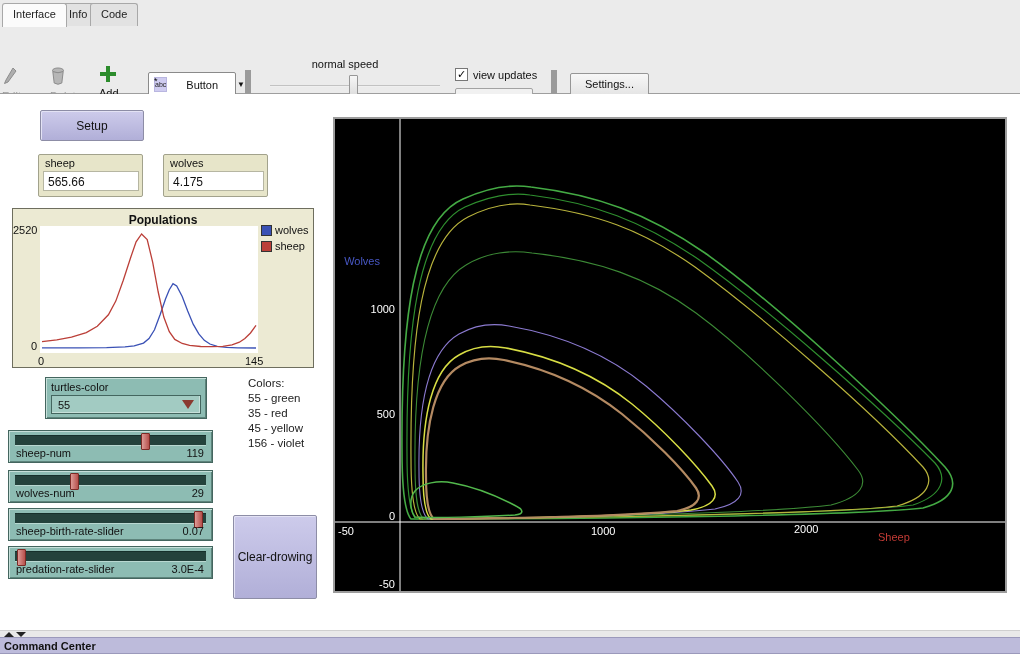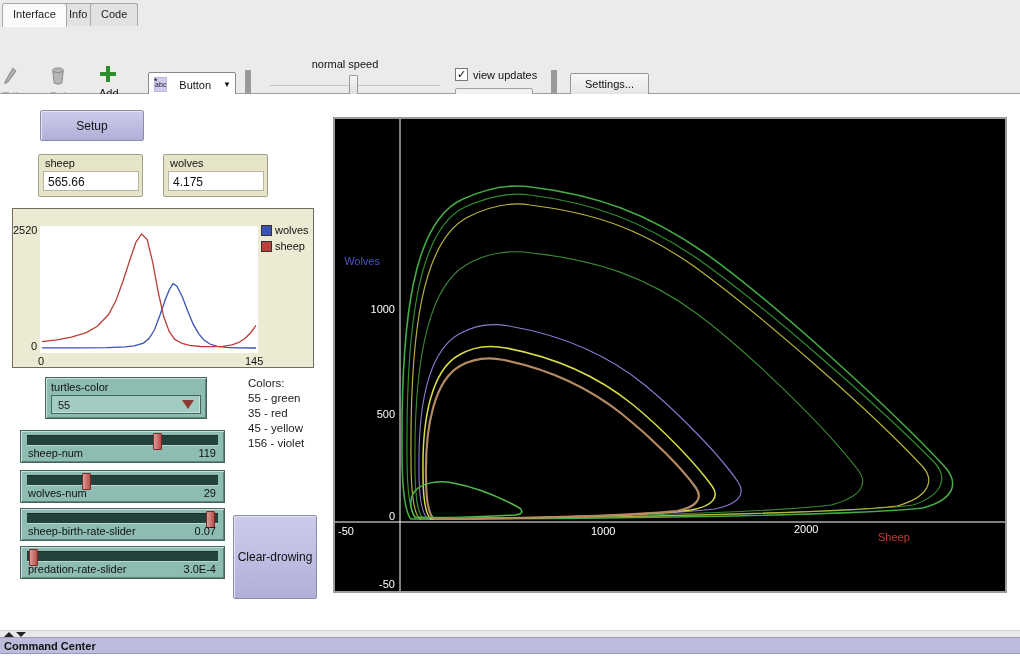--- a/index.html
+++ b/index.html
@@ -10,21 +10,21 @@
   
   #tabstrip { position:absolute; left:0; top:0; width:1020px; height:33px; background:#ebebeb; border-bottom:1px solid #b0b0b0;padding-left:44px; }
   .tab { position:absolute; top:3px; height:23px; padding:4px 10px 0 10px; background:#e2e2e2; border:1px solid #a8a8a8; border-bottom:none; border-radius:3px 3px 0 0; color:#222; cursor:default; }
   .tab.active { background:#fbfbfb; height:24px; z-index:2; }
 
   
   #toolbar { position:absolute; left:0; top:26px; width:1020px; height:68px; background:#ebebeb; border-bottom:1px solid #9e9e9e; }
   .tool { position:absolute; width:44px; text-align:left; }
   .tool .tool-label { margin-top:2px; }
   .tool.disabled .tool-label { color:#9b9b9b; }
-  #widget-dropdown { position:absolute; left:148px; top:46px; width:88px; height:25px; background:#fff; border:1px solid #8a8a8a; border-radius:2px; display:flex; align-items:center; padding:0 5px; gap:12px; }
+  #widget-dropdown { position:absolute; left:148px; top:46px; width:88px; height:25px; background:#fff; border:1px solid #8a8a8a; border-radius:2px; display:flex; align-items:center; padding:0 5px; gap:19px; }
   .abc-box { width:20px; height:15px; background:#cfccf0; border:1px solid #b9b6e0; font-size:7px; color:#222; text-align:center; line-height:14px; position:relative; }
   .abc-box:before { content:"*"; position:absolute; left:-1px; top:-4px; font-size:9px; color:#000; }
   .dd-arrow { margin-left:auto; font-size:8px; color:#111; }
   .vsep { position:absolute; width:6px; height:30px; background:#9a9a9a; top:44px; }
   #speed-label { position:absolute; left:260px; top:32px; width:170px; text-align:center; }
   #speed-groove { position:absolute; left:270px; top:59px; width:170px; height:2px; background:#c2c2c2; border-bottom:1px solid #efefef; }
   #speed-thumb { position:absolute; left:349px; top:49px; width:9px; height:22px; background:linear-gradient(#f6f6f6,#dcdcdc); border:1px solid #979797; border-radius:1px; }
   #ticks-label { position:absolute; left:270px; top:73px; width:170px; text-align:center; }
   #view-updates { position:absolute; left:455px; top:42px; display:flex; align-items:center; gap:5px; }
   #vu-box { width:13px; height:13px; background:#fff; border:1px solid #777; font-size:11px; line-height:11px; text-align:center; color:#000; }
@@ -55,21 +55,21 @@
 
   
   #chooser { position:absolute; left:45px; top:377px; width:162px; height:42px; background:#8dbcb3; border:1px solid #44665f; box-shadow:inset 1px 1px 0 #c7e0da, inset -1px -1px 0 #5d837b; padding:3px 5px; }
   #chooser-box { margin-top:2px; width:150px; height:19px; background:#a2cbc2; border:1px solid #44665f; box-shadow:inset -1px -1px 0 #c7e0da; display:flex; align-items:center; padding:0 6px; }
   #chooser-tri { margin-left:auto; width:0; height:0; border-left:6px solid transparent; border-right:6px solid transparent; border-top:9px solid #8a3a30; }
 
   
   #colors-note { position:absolute; left:248px; top:376px; line-height:15px; font-size:11.5px; color:#222; }
 
   
-  .nl-slider { position:absolute; left:8px; width:205px; height:33px; background:#8dbcb3; border:1px solid #44665f; box-shadow:inset 1px 1px 0 #c7e0da, inset -1px -1px 0 #5d837b;margin-left:12px; }
+  .nl-slider { position:absolute; left:8px; width:205px; height:33px; background:#8dbcb3; border:1px solid #44665f; box-shadow:inset 1px 1px 0 #c7e0da, inset -1px -1px 0 #5d837b; }
   .sl-groove { position:absolute; left:6px; top:4px; width:191px; height:11px; background:#24423c; border-top:1px solid #16302b; border-bottom:1px solid #b9d8d1; }
   .sl-handle { position:absolute; top:-3px; width:9px; height:17px; background:linear-gradient(90deg,#dd9a96,#b6504c); border:1px solid #7c2a26; border-radius:1px; }
   .sl-label { position:absolute; left:7px; bottom:3px; }
   .sl-value { position:absolute; right:8px; bottom:3px; }
 
   
   #clear-btn { left:233px; top:515px; width:84px; height:84px; }
 
   
   #view-frame { position:absolute; left:333px; top:117px; width:674px; height:476px; border:2px solid #9c9c9c; background:#000; }
@@ -155,20 +155,21 @@
   <div class="nl-monitor" style="left:38px; top:154px;">
     <div class="m-label">sheep</div>
     <div class="m-field">565.66</div>
   </div>
   <div class="nl-monitor" style="left:163px; top:154px;">
     <div class="m-label">wolves</div>
     <div class="m-field">4.175</div>
   </div>
 
   <div id="pop-widget">
+    <div id="pop-title">Populations</div>
     <div class="pop-ylab" style="top:15px;">2520</div>
     <div class="pop-ylab" style="top:131px;">0</div>
     <div id="pop-area">
       <svg id="pop-svg" width="218" height="127">
         <polyline fill="none" stroke-width="1.3" points="2.0,121.9 38.9,121.9 66.6,121.6 85.0,120.9 94.2,119.8 103.5,117.1 109.0,112.5 114.5,103.8 120.1,88.8 125.6,72.8 129.3,63.7 133.0,57.7 136.7,60.0 142.2,70.5 147.7,85.1 153.3,98.4 158.8,107.9 164.3,114.3 169.9,118.0 177.3,120.3 186.5,121.4 197.6,121.9 216.0,122.0" stroke="#3a51b5"></polyline>
         <polyline fill="none" stroke-width="1.3" points="2.0,115.7 16.8,113.9 31.5,111.1 46.3,106.6 57.3,100.2 68.4,88.8 75.8,75.1 83.2,54.5 90.6,31.7 96.1,15.8 101.6,8.0 107.2,13.5 112.7,36.3 118.2,66.0 123.8,91.1 129.3,105.7 134.8,113.4 142.2,117.5 149.6,119.3 160.7,120.5 171.7,120.7 182.8,120.3 192.0,118.9 199.4,116.2 204.9,112.5 210.5,107.0 216.0,99.3" stroke="#bb3f38"></polyline>
       </svg>
     </div>
     <div class="pop-xlab" style="left:25px;">0</div>
     <div class="pop-xlab" style="left:232px;">145</div>

